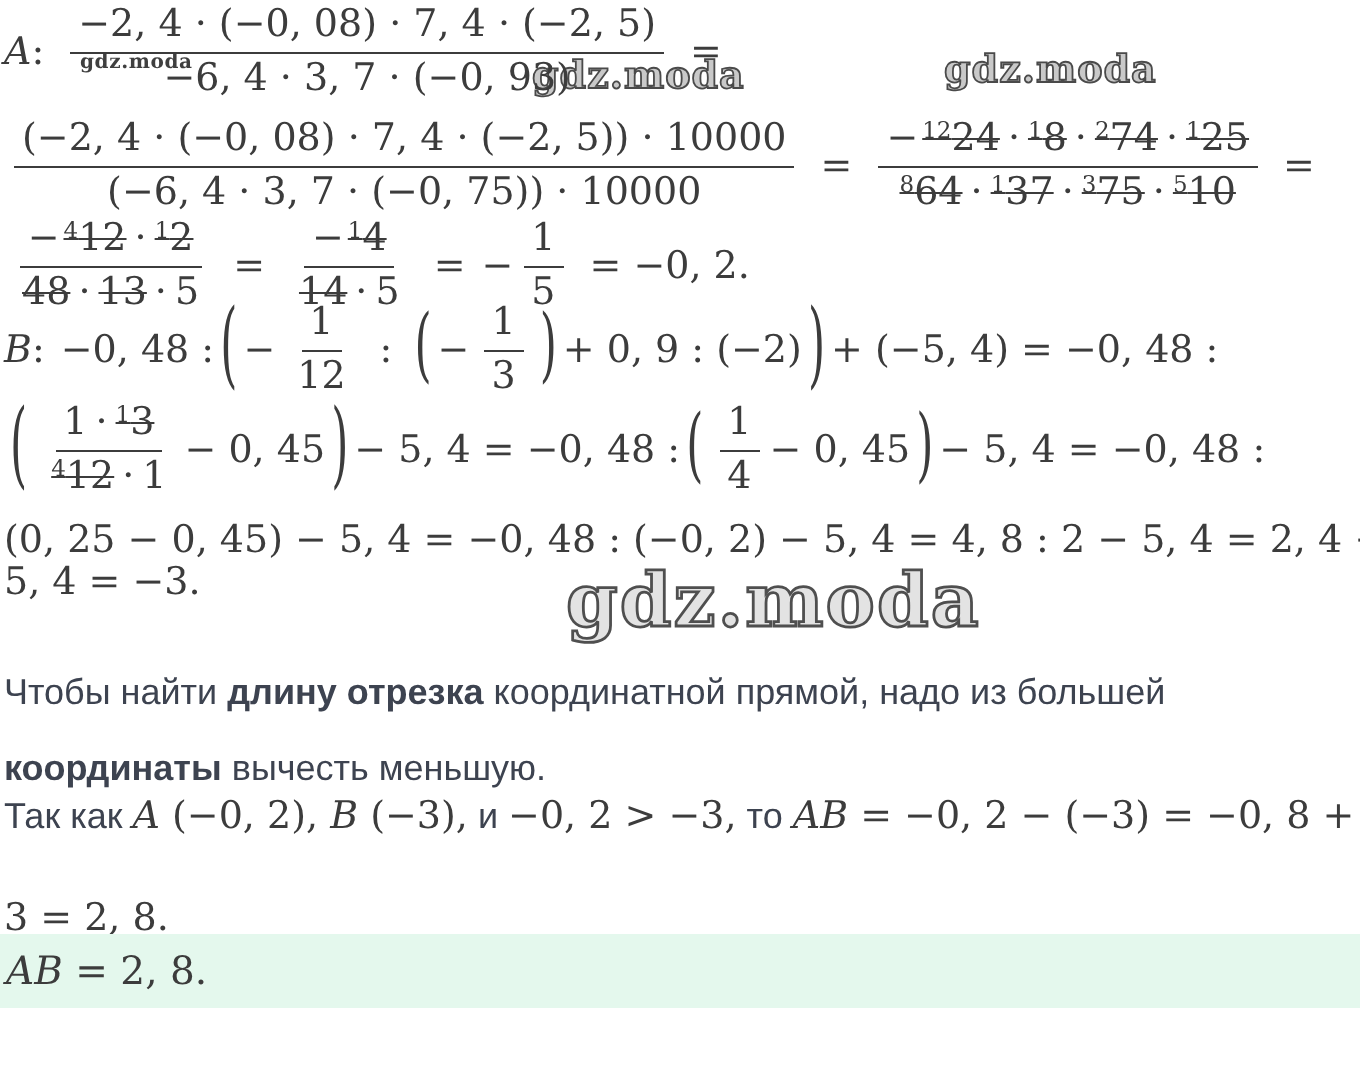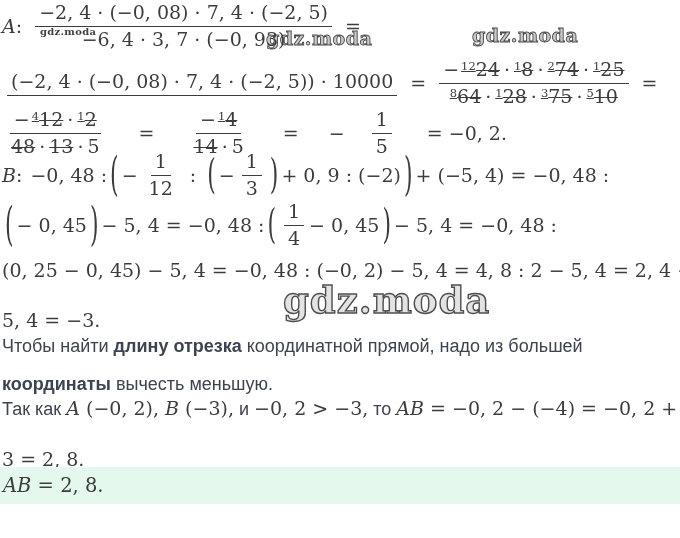--- a/index.html
+++ b/index.html
@@ -52,34 +52,35 @@
     <span class="frac">
       <span class="num">−2, 4 · (−0, 08) · 7, 4 · (−2, 5)</span>
       <span class="den">−6, 4 · 3, 7 · (−0, 93)</span>
     </span>
     <span class="mo">=</span>
   </div>
 
   <div class="mline" style="left:2px; top:55px; height:56px;">
     <span class="frac">
       <span class="num">(−2, 4 · (−0, 08) · 7, 4 · (−2, 5)) · 10000</span>
+      <span class="den">(−6, 4 · 3, 7 · (−0, 75)) · 10000</span>
     </span>
     <span class="mo">=</span>
     <span class="frac">
       <span class="num">
         <span class="tight">−</span><span class="cx"><span class="csup">12</span><span>24</span></span><span class="dot">·</span><span class="cx"><span class="csup">1</span><span>8</span></span><span class="dot">·</span><span class="cx"><span class="csup">2</span><span>74</span></span><span class="dot">·</span><span class="cx"><span class="csup">1</span><span>25</span></span>
       </span>
       <span class="den">
-        <span class="cx"><span class="csup">8</span><span>64</span></span><span class="dot">·</span><span class="cx"><span class="csup">1</span><span>28</span></span><span class="dot">·</span><span class="cx"><span class="csup">3</span><span>75</span></span><span class="dot">·</span><span class="cx"><span class="csup">5</span><span>10</span></span>
+        <span class="cx"><span class="csup">8</span><span>64</span></span><span class="dot">·</span><span class="cx"><span class="csup">1</span><span>37</span></span><span class="dot">·</span><span class="cx"><span class="csup">3</span><span>75</span></span><span class="dot">·</span><span class="cx"><span class="csup">5</span><span>10</span></span>
       </span>
     </span>
     <span class="mo">=</span>
   </div>
 
-  <div class="mline" style="left:2px; top:110px; height:46px;gap:22px;">
+  <div class="mline" style="left:2px; top:110px; height:46px;">
     <span class="frac">
       <span class="num">
         <span class="tight">−</span><span class="cx"><span class="csup">4</span><span>12</span></span><span class="dot">·</span><span class="cx"><span class="csup">1</span><span>2</span></span>
       </span>
       <span class="den">
         <span class="cx">48</span><span class="dot">·</span><span class="cx">13</span><span class="dot">·</span><span>5</span>
       </span>
     </span>
     <span class="mo">=</span>
     <span class="frac">
@@ -117,50 +118,58 @@
       <span class="den">3</span>
     </span>
     <span class="bp inner">)</span>
     <span>+ 0, 9 : (−2)</span>
     <span class="bp">)</span>
     <span>+ (−5, 4) = −0, 48 :</span>
   </div>
 
   <div class="mline" style="left:2px; top:198px; height:54px;">
     <span class="bp">(</span>
+    <span class="frac">
+      <span class="num">
+        <span>1</span><span class="dot">·</span><span class="cx"><span class="csup">1</span><span>3</span></span>
+      </span>
+      <span class="den">
+        <span class="cx"><span class="csup">4</span><span>12</span></span><span class="dot">·</span><span>1</span>
+      </span>
+    </span>
     <span>− 0, 45</span>
     <span class="bp">)</span>
     <span>− 5, 4 = −0, 48 :</span>
     <span class="bp inner">(</span>
     <span class="frac">
       <span class="num">1</span>
       <span class="den">4</span>
     </span>
     <span>− 0, 45</span>
     <span class="bp inner">)</span>
     <span>− 5, 4 = −0, 48 :</span>
   </div>
 
   <div class="mline" style="left:2px; top:254px; height:32px;">
     <span>(0, 25 − 0, 45) − 5, 4 = −0, 48 : (−0, 2) − 5, 4 = 4, 8 : 2 − 5, 4 = 2, 4 −</span>
   </div>
 
-  <div class="mline" style="left:2px; top:304px; height:32px;">
+  <div class="mline" style="left:2px; top:275px; height:32px;">
     <span>5, 4 = −3.</span>
   </div>
 
   <div class="rus" style="left:2px; top:374px;">
     <span class="bold">координаты</span><span> вычесть меньшую.</span>
   </div>
   <div class="rus" style="left:2px; top:336px;">
     <span>Чтобы найти </span><span class="bold">длину отрезка</span><span> координатной прямой, надо из большей</span>
   </div>
 
   <div class="rus" style="left:2px; top:397px;">
-    <span>Так как </span><span class="mathrun var">A</span><span class="mathrun"> (−0, 2), </span><span class="mathrun var">B</span><span class="mathrun"> (−3),</span><span> и </span><span class="mathrun">−0, 2 &gt; −3,</span><span> то </span><span class="mathrun var">AB</span><span class="mathrun"> = −0, 2 − (−4) = −0, 2 +</span>
+    <span>Так как </span><span class="mathrun var">A</span><span class="mathrun"> (−0, 2), </span><span class="mathrun var">B</span><span class="mathrun"> (−3),</span><span> и </span><span class="mathrun">−0, 2 &gt; −3,</span><span> то </span><span class="mathrun var">AB</span><span class="mathrun"> = −0, 2 − (−3) = −0, 8 +</span>
   </div>
   <div class="rus" style="left:2px; top:448px;">
     <span class="mathrun">3 = 2, 8.</span>
   </div>
 
   <div class="ansband">
     <span class="inner">
       <span class="var">AB</span><span> = 2, 8.</span>
     </span>
   </div>

